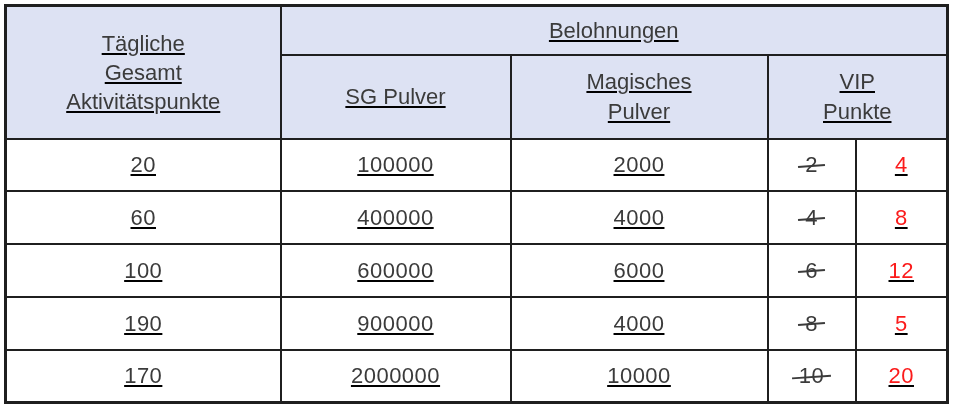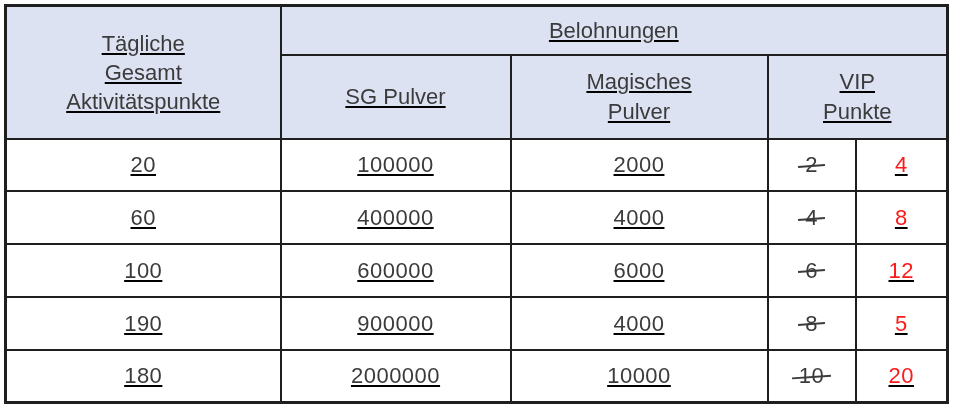--- a/index.html
+++ b/index.html
@@ -118,21 +118,21 @@
         <td class="num vip-new-cell">12</td>
       </tr>
       <tr>
         <td class="num">190</td>
         <td class="num">900000</td>
         <td class="num">4000</td>
         <td class="num"><span class="struck">8</span></td>
         <td class="num vip-new-cell">5</td>
       </tr>
       <tr>
-        <td class="num">180</td>
+        <td class="num">170</td>
         <td class="num">2000000</td>
         <td class="num">10000</td>
         <td class="num"><span class="struck">10</span></td>
         <td class="num vip-new-cell">20</td>
       </tr>
     </tbody>
   </table>
 </div>
 
 </body></html>

